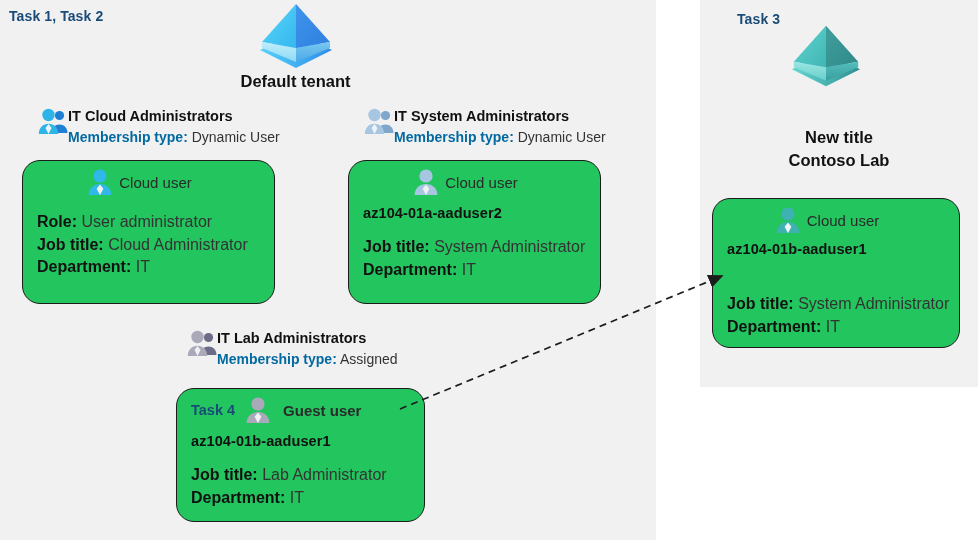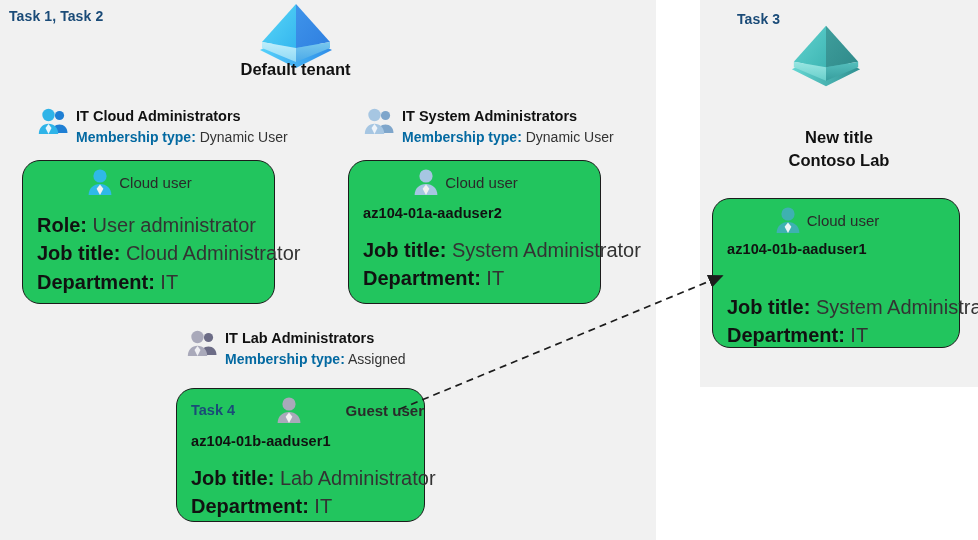--- a/index.html
+++ b/index.html
@@ -22,45 +22,45 @@
   .tenant-icon svg{display:block;}
 
   .tenant-title{
     position:absolute;text-align:center;font-weight:bold;
     font-size:16.5px;color:#111;white-space:nowrap;line-height:1.38;
   }
 
   
   .group{position:absolute;}
   .group .g-icon{position:absolute;left:0;top:2px;width:32px;height:28px;}
-  .group .g-text{margin-left:38px;}
+  .group .g-text{margin-left:30px;}
   .g-name{font-weight:bold;font-size:14.5px;color:#111;white-space:nowrap;line-height:1.45;}
   .g-meta{font-size:14px;color:#222;white-space:nowrap;line-height:1.5;}
   .g-meta b{font-weight:bold;color:#0369a1;}
   .g-meta span{font-weight:normal;color:#333;}
 
   
   .card{
     position:absolute;border:1.6px solid #1c1c1c;border-radius:18px;
     background:#22c55e;box-sizing:border-box;
   }
   .card-head{
     display:flex;align-items:center;gap:6px;padding-top:7px;padding-left:14px;
-    font-size:15px;color:#2a2a2a;white-space:nowrap;justify-content:space-between;
+    font-size:15px;color:#2a2a2a;white-space:nowrap;
   }
   .card-head .task4{
     font-weight:bold;font-size:14.5px;color:#1a4b78;margin-right:4px;
   }
   .u-icon{width:26px;height:28px;flex:0 0 auto;}
   .card-user{
     font-weight:bold;font-size:14.5px;color:#111;
     padding-left:14px;margin-top:9px;white-space:nowrap;letter-spacing:.1px;
   }
   .attrs{padding-left:14px;margin-top:15px;}
-  .attr{font-size:20px;line-height:1.42;white-space:nowrap;color:#333;}
+  .attr{font-size:16px;line-height:1.42;white-space:nowrap;color:#333;}
   .attr b{font-weight:bold;color:#111;}
 
   
   .card-head.centered{justify-content:center;padding-left:0;padding-right:18px;}
 
   #arrow-link{position:absolute;left:0;top:0;width:978px;height:540px;pointer-events:none;}
 </style>
 </head>
 <body>
 
@@ -98,21 +98,21 @@
     <polygon points="38,30 74,48 38,66 2,48" fill="url(#tE)"></polygon>
     <polygon points="38,34 74,52 38,68 2,52" fill="#ffffff" opacity="0"></polygon>
 
     <polygon points="38,2 38,46 4,40" fill="url(#tA)"></polygon>
     <polygon points="38,2 38,46 72,40" fill="url(#tB)"></polygon>
 
     <polygon points="4,40 38,46 38,60 4,46" fill="url(#tC)"></polygon>
     <polygon points="72,40 38,46 38,60 72,46" fill="url(#tD)"></polygon>
   </svg>
 </div>
-<div class="tenant-title" style="left:188px;top:58px;width:215px;">
+<div class="tenant-title" style="left:188px;top:70px;width:215px;">
   <div>Default tenant</div>
 </div>
 
 <div class="tenant-icon" style="left:790px;top:23px;">
   <svg width="72" height="66" viewBox="0 0 76 68">
     <defs>
       <linearGradient id="nA" x1="0" y1="0" x2="1" y2="1">
         <stop offset="0" stop-color="#63d4d0"></stop>
           <stop offset="1" stop-color="#3fb6b4"></stop>
       </linearGradient>

